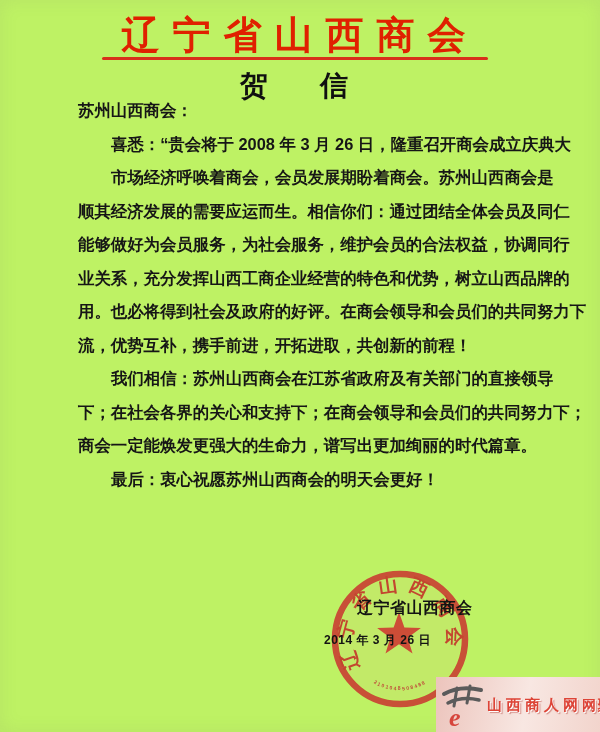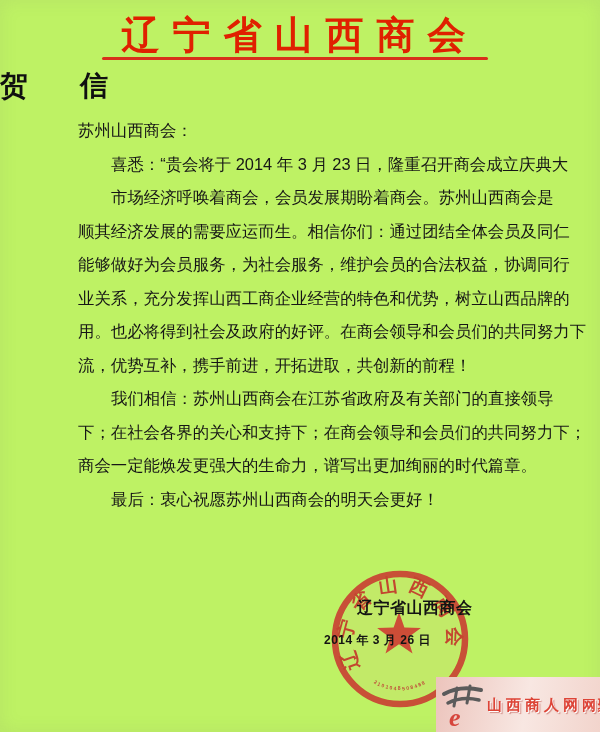--- a/index.html
+++ b/index.html
@@ -18,28 +18,28 @@
     position:absolute;top:10px;left:0;right:0;
     text-align:center;
     font-size:38px;font-weight:bold;color:#e02000;
     letter-spacing:13px;white-space:nowrap;
   }
   .title-rule{
     position:absolute;left:102px;top:57px;width:386px;height:3px;
     background:#d8301a;border-radius:2px;
   }
   .letter-heading{
-    position:absolute;top:67px;left:0;right:0;text-align:left;
+    position:absolute;top:67px;left:0;right:0;text-align:center;
     font-size:28px;font-weight:bold;color:#101010;letter-spacing:12px;
     white-space:nowrap;
   }
   
   .body-block{
-    position:absolute;left:78px;top:114px;width:452px;
-    font-size:16.4px;font-weight:normal;color:#161616;
+    position:absolute;left:78px;top:94px;width:452px;
+    font-size:16.4px;font-weight:bold;color:#161616;
     line-height:33.5px;z-index:2;
   }
   .body-line{white-space:nowrap;}
   .body-line.indent{text-indent:33px;}
   
   .sig-org{
     position:absolute;left:357px;top:599px;z-index:3;
     font-size:16px;font-weight:bold;color:#131313;line-height:1.1;
     white-space:nowrap;letter-spacing:0.5px;
   }
@@ -76,21 +76,21 @@
 
 <div class="page">
 
   <div class="letterhead-title">辽宁省山西商会</div>
   <div class="title-rule"></div>
 
   <div class="letter-heading">贺　信</div>
 
   <div class="body-block">
       <div class="body-line">苏州山西商会：</div>
-      <div class="body-line indent">喜悉：“贵会将于 2014 年 3 月 23 日，隆重召开商会成立庆典大</div>
+      <div class="body-line indent">喜悉：“贵会将于 2008 年 3 月 26 日，隆重召开商会成立庆典大</div>
       <div class="body-line indent">市场经济呼唤着商会，会员发展期盼着商会。苏州山西商会是</div>
       <div class="body-line">顺其经济发展的需要应运而生。相信你们：通过团结全体会员及同仁</div>
       <div class="body-line">能够做好为会员服务，为社会服务，维护会员的合法权益，协调同行</div>
       <div class="body-line">业关系，充分发挥山西工商企业经营的特色和优势，树立山西品牌的</div>
       <div class="body-line">用。也必将得到社会及政府的好评。在商会领导和会员们的共同努力下</div>
       <div class="body-line">流，优势互补，携手前进，开拓进取，共创新的前程！</div>
       <div class="body-line indent">我们相信：苏州山西商会在江苏省政府及有关部门的直接领导</div>
       <div class="body-line">下；在社会各界的关心和支持下；在商会领导和会员们的共同努力下；</div>
       <div class="body-line">商会一定能焕发更强大的生命力，谱写出更加绚丽的时代篇章。</div>
       <div class="body-line indent">最后：衷心祝愿苏州山西商会的明天会更好！</div>

